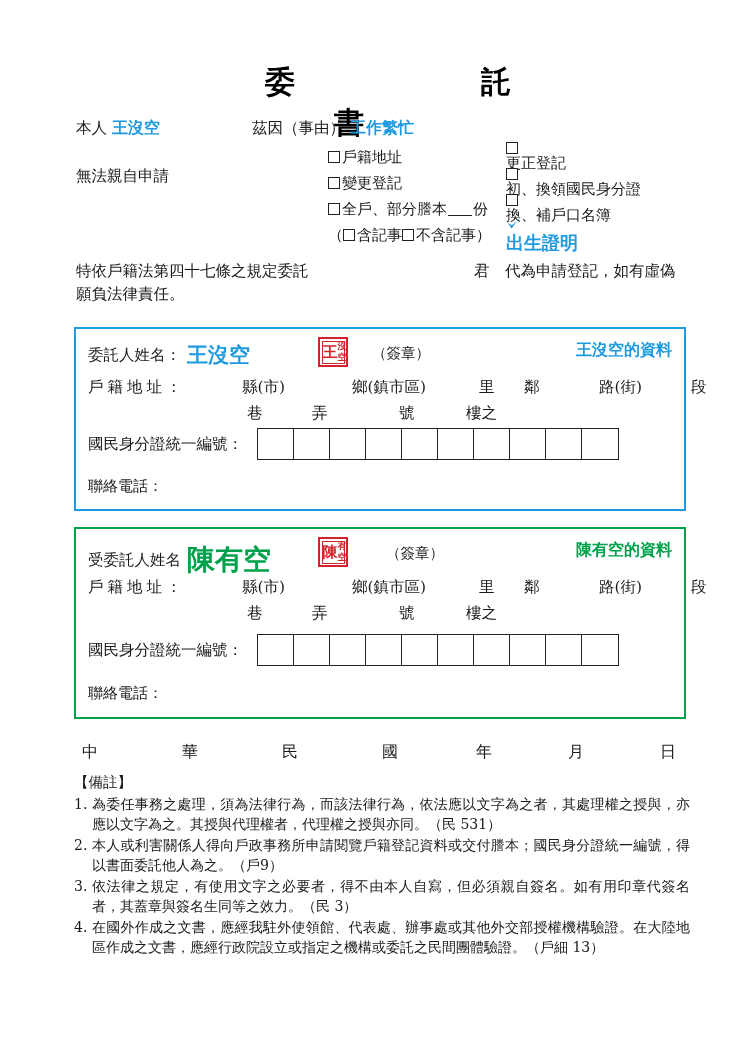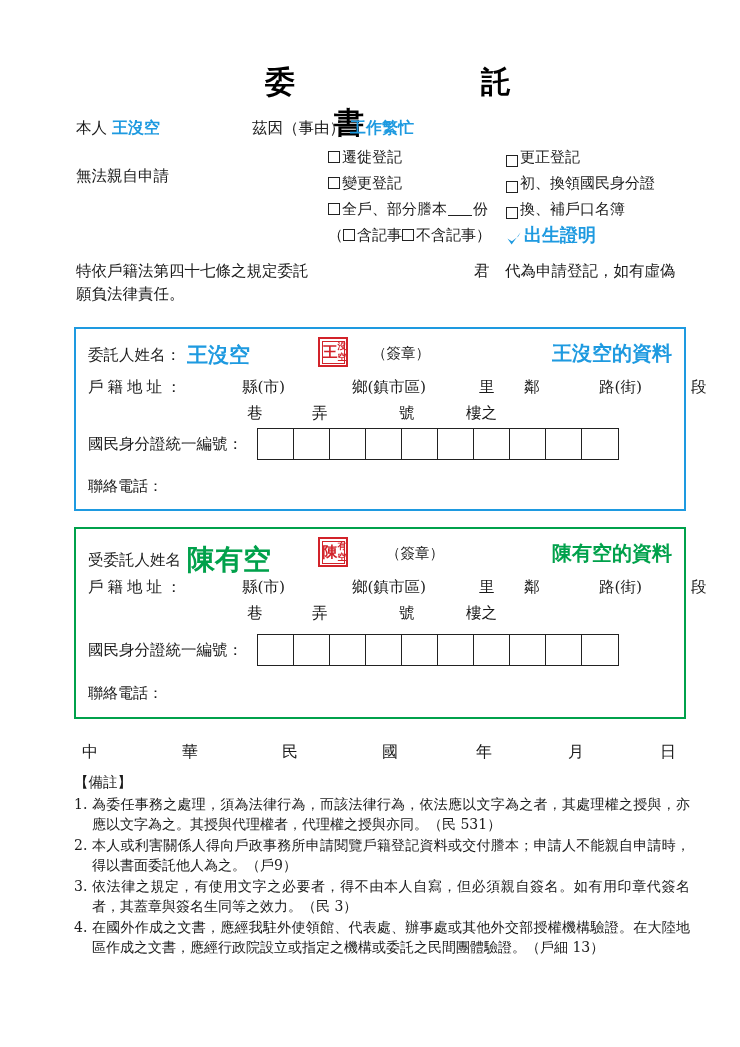--- a/index.html
+++ b/index.html
@@ -75,21 +75,21 @@
     width: 370px;
     font-size: 15px;
   }
   .cbrow {
     display: flex;
     height: 26px;
     align-items: center;
     white-space: nowrap;
   }
   .cbcol-l { width: 178px; display: flex; align-items: center; }
-  .cbcol-r { display: flex; align-items: flex-end; }
+  .cbcol-r { display: flex; align-items: flex-start; flex-direction: column; }
   .box {
     display: inline-block;
     width: 12px;
     height: 12px;
     border: 1.4px solid #222;
     box-sizing: border-box;
     margin-right: 2px;
     flex: none;
     background: #fff;
   }
@@ -210,21 +210,21 @@
   .sig-note {
     position: absolute;
     font-size: 14.5px;
     white-space: nowrap;
   }
   .corner-tag {
     position: absolute;
     right: 12px;
     font-weight: bold;
     font-family: "DejaVu Sans", "Liberation Sans", sans-serif;
-    font-size: 20px;
+    font-size: 16px;
     white-space: nowrap;
   }
   .tag-blue { color: #1e9ae0; }
   .tag-green { color: #00a14b; }
 
   .addr-label {
     position: absolute;
     left: 12px;
     font-size: 15.5px;
     white-space: nowrap;
@@ -324,21 +324,21 @@
       <span class="hl-blue">工作繁忙</span>
     </div>
     <div class="row-wufa">無法親自申請</div>
   </div>
 
   <div class="cbgrid">
 
     <div class="cbrow">
       <div class="cbcol-l">
         <span class="box"></span>
-        <span>遷徙登記</span>
+        <span>戶籍地址</span>
       </div>
       <div class="cbcol-r">
         <span class="box"></span>
         <span>更正登記</span>
       </div>
     </div>
 
     <div class="cbrow">
       <div class="cbcol-l">
         <span class="box"></span>
@@ -516,21 +516,21 @@
 
   <div class="remarks">
     <div class="remarks-title">【備註】</div>
 
     <div class="remark-item">
       <div class="remark-num">1.</div>
       <div class="remark-text">為委任事務之處理，須為法律行為，而該法律行為，依法應以文字為之者，其處理權之授與，亦應以文字為之。其授與代理權者，代理權之授與亦同。（民 531）</div>
     </div>
     <div class="remark-item">
       <div class="remark-num">2.</div>
-      <div class="remark-text">本人或利害關係人得向戶政事務所申請閱覽戶籍登記資料或交付謄本；申請人不能親自申請時，得以書面委託他人為之。（戶9）</div>
+      <div class="remark-text">本人或利害關係人得向戶政事務所申請閱覽戶籍登記資料或交付謄本；國民身分證統一編號，得以書面委託他人為之。（戶9）</div>
     </div>
     <div class="remark-item">
       <div class="remark-num">3.</div>
       <div class="remark-text">依法律之規定，有使用文字之必要者，得不由本人自寫，但必須親自簽名。如有用印章代簽名者，其蓋章與簽名生同等之效力。（民 3）</div>
     </div>
     <div class="remark-item">
       <div class="remark-num">4.</div>
       <div class="remark-text">在國外作成之文書，應經我駐外使領館、代表處、辦事處或其他外交部授權機構驗證。在大陸地區作成之文書，應經行政院設立或指定之機構或委託之民間團體驗證。（戶細 13）</div>
     </div>
   </div>

